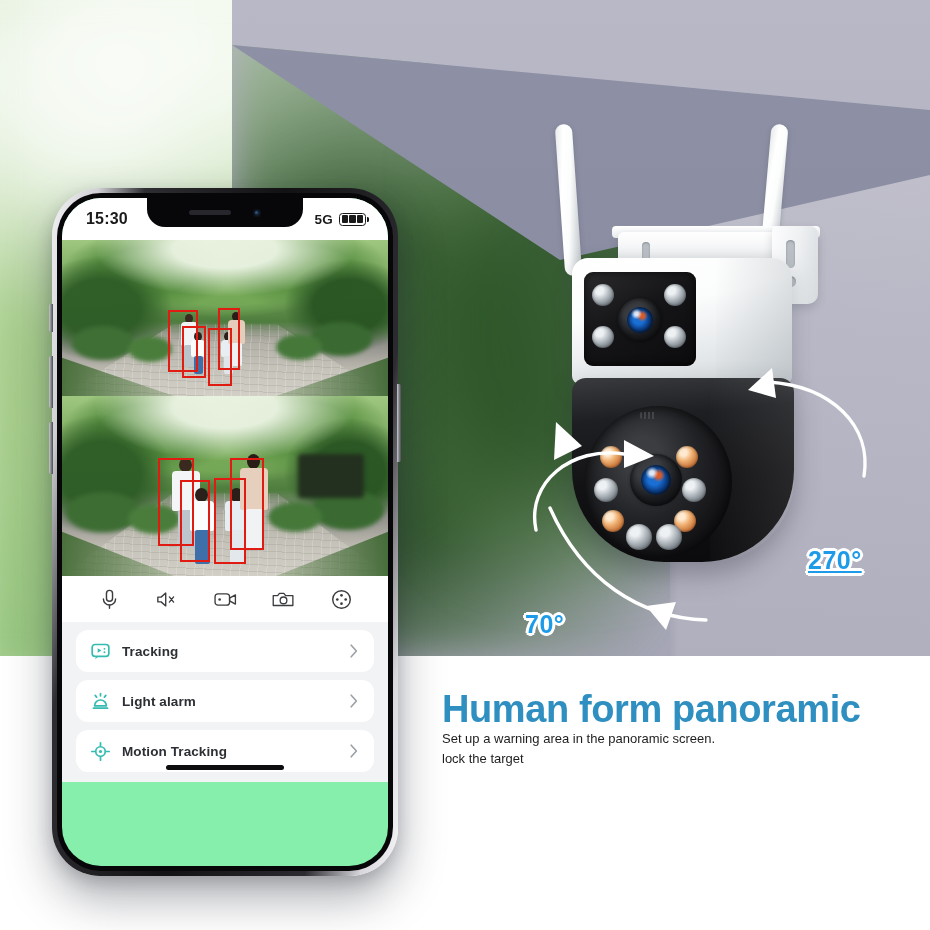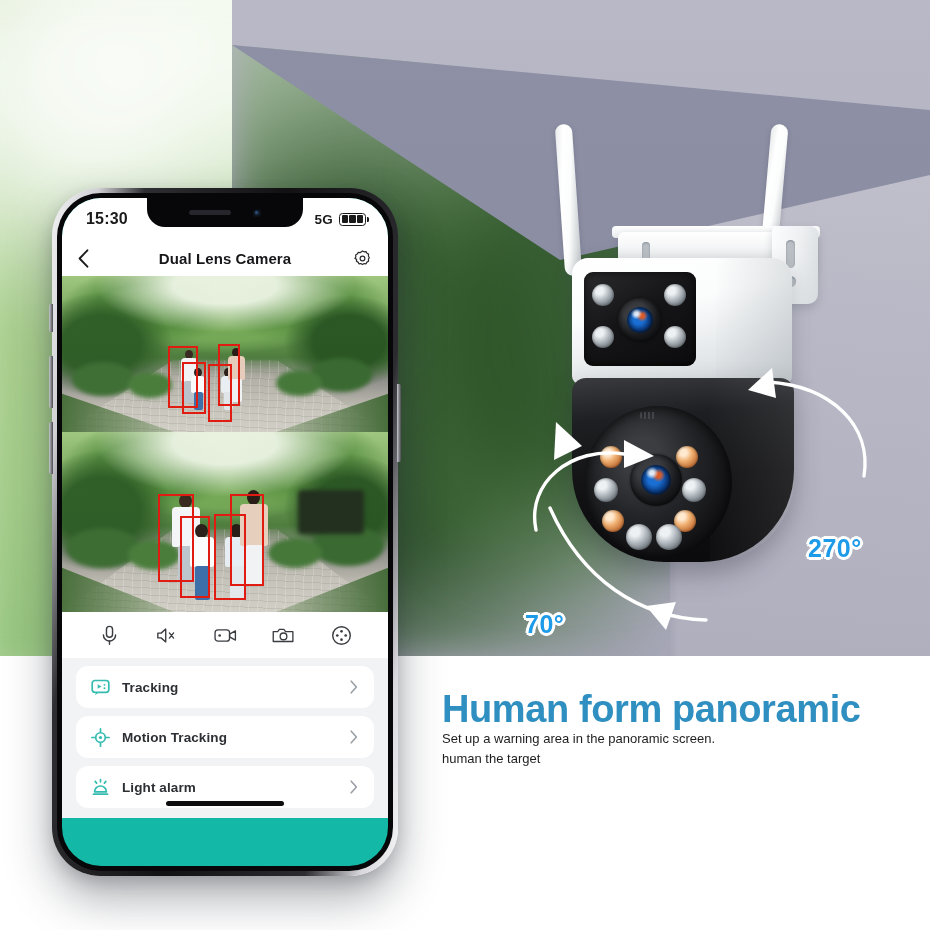--- a/index.html
+++ b/index.html
@@ -83,21 +83,21 @@
     background:linear-gradient(100deg,#f2f2f4 0%,#cfcfd4 10%,#2e2e32 20%,#121214 50%,#2b2b30 80%,#d8d8dd 92%,#f6f6f8 100%);
     padding:5px;
     box-shadow:0 22px 46px rgba(40,45,55,.38), 0 6px 16px rgba(40,45,55,.2);
   }
   .phone-inner {
     position:relative; width:100%; height:100%;
     border-radius:44px; background:#07070a; padding:5px;
   }
   .screen {
     position:relative; width:100%; height:100%;
-    border-radius:39px; overflow:hidden; background:#14b8a6;
+    border-radius:39px; overflow:hidden; background:#86efac;
   }
   
   .btn-side { position:absolute; background:linear-gradient(90deg,#c9c9cf,#86868e,#4c4c53); border-radius:2px 0 0 2px; }
   .btn-mute { left:-3px; top:116px; width:4px; height:28px; }
   .btn-vup  { left:-3px; top:168px; width:4px; height:52px; }
   .btn-vdn  { left:-3px; top:234px; width:4px; height:52px; }
   .btn-pwr  { right:-3px; top:196px; width:4px; height:78px; border-radius:0 2px 2px 0; }
 
   
   .statusbar {
@@ -288,21 +288,21 @@
   
   .arrows { position:absolute; left:0; top:0; width:390px; height:540px; pointer-events:none; }
   .deg {
     position:absolute; font-size:25px; font-weight:800; color:#1e9be8;
     letter-spacing:.5px;
     text-shadow:
       -2px -2px 0 #fff, 2px -2px 0 #fff, -2px 2px 0 #fff, 2px 2px 0 #fff,
       -3px 0 0 #fff, 3px 0 0 #fff, 0 -3px 0 #fff, 0 3px 0 #fff;
   }
   .deg-90  { left:5px;   top:500px; }
-  .deg-270 { left:288px; top:424px; }
+  .deg-270 { left:288px; top:436px;text-decoration:underline; }
 
   
   .copy { position:absolute; left:442px; top:690px; width:470px; }
   .headline {
     font-size:38px; font-weight:800; color:#2f8fc0;
     letter-spacing:-.4px; line-height:1.02; white-space:nowrap;
   }
   .bodytext {
     font-size:13px; line-height:1.52; color:#1d1d1f; font-weight:400;
   }
@@ -401,34 +401,20 @@
           <span class="stat-right">
             <span class="stat-5g">5G</span>
             <span class="batt">
                 <i></i>
                 <i></i>
                 <i></i>
               </span>
           </span>
         </div>
 
-        <div class="appbar">
-          <span class="nav-back">
-            <svg width="11" height="19" viewBox="0 0 11 19" aria-hidden="true">
-              <path d="M9.4 1.3 L1.6 9.5 L9.4 17.7" stroke="#1c1c1e" stroke-width="1.9" fill="none" stroke-linecap="round" stroke-linejoin="round"></path>
-            </svg>
-          </span>
-          <span class="nav-title">Dual Lens Camera</span>
-          <span class="nav-gear">
-            <svg width="19" height="19" viewBox="0 0 24 24" aria-hidden="true">
-              <path d="M12 2.4l2.1 1.2 2.4-.3 1.1 2.1 2.1 1.1-.3 2.4 1.2 2.1-1.2 2.1.3 2.4-2.1 1.1-1.1 2.1-2.4-.3-2.1 1.2-2.1-1.2-2.4.3-1.1-2.1-2.1-1.1.3-2.4L2.4 12l1.2-2.1-.3-2.4 2.1-1.1 1.1-2.1 2.4.3z" fill="none" stroke="#2b2b2e" stroke-width="1.5" stroke-linejoin="round"></path>
-              <circle cx="12" cy="12" r="3" fill="none" stroke="#2b2b2e" stroke-width="1.5"></circle>
-            </svg>
-          </span>
-        </div>
 
         <div class="feeds">
 
           <div class="feed feed-top">
             <div class="park"></div>
             <div class="path"></div>
             <div class="kerb-l"></div>
             <div class="kerb-r"></div>
             <span class="shrub" style="left:10px; top:86px;  width:62px; height:34px; background:#3f6f35;"></span>
             <span class="shrub" style="left:248px;top:82px;  width:62px; height:34px; background:#3a6a31;"></span>
@@ -555,57 +541,57 @@
             <span class="row-chev">
               <svg width="8" height="14" viewBox="0 0 8 14" aria-hidden="true">
                 <path d="M1.2 1.2L6.4 7l-5.2 5.8" stroke="#9aa0a6" stroke-width="1.6" fill="none" stroke-linecap="round" stroke-linejoin="round"></path>
               </svg>
             </span>
           </div>
 
           <div class="row">
             <span class="row-icon">
               <svg width="19" height="19" viewBox="0 0 20 20" aria-hidden="true">
+                <path d="M3.8 14.6a6.2 6.2 0 0 1 12.4 0z" fill="none" stroke="#35BCB0" stroke-width="1.8" stroke-linejoin="round"></path>
+                <path d="M2.6 17h14.8" stroke="#35BCB0" stroke-width="1.8" stroke-linecap="round"></path>
+                <path d="M10 1.6v2.4M4.4 3.6l1.5 1.8M15.6 3.6l-1.5 1.8" stroke="#35BCB0" stroke-width="1.8" stroke-linecap="round"></path>
+              </svg>
+            </span>
+            <span class="row-label">Light alarm</span>
+            <span class="row-chev">
+              <svg width="8" height="14" viewBox="0 0 8 14" aria-hidden="true">
+                <path d="M1.2 1.2L6.4 7l-5.2 5.8" stroke="#9aa0a6" stroke-width="1.6" fill="none" stroke-linecap="round" stroke-linejoin="round"></path>
+              </svg>
+            </span>
+          </div>
+
+          <div class="row">
+            <span class="row-icon">
+              <svg width="19" height="19" viewBox="0 0 20 20" aria-hidden="true">
                 <circle cx="10" cy="10" r="5" fill="none" stroke="#35BCB0" stroke-width="1.8"></circle>
                 <circle cx="10" cy="10" r="1.7" fill="#35BCB0"></circle>
                 <path d="M10 .9v3.2M10 15.9v3.2M.9 10h3.2M15.9 10h3.2" stroke="#35BCB0" stroke-width="1.8" stroke-linecap="round"></path>
               </svg>
             </span>
             <span class="row-label">Motion Tracking</span>
             <span class="row-chev">
               <svg width="8" height="14" viewBox="0 0 8 14" aria-hidden="true">
                 <path d="M1.2 1.2L6.4 7l-5.2 5.8" stroke="#9aa0a6" stroke-width="1.6" fill="none" stroke-linecap="round" stroke-linejoin="round"></path>
               </svg>
             </span>
           </div>
 
-          <div class="row">
-            <span class="row-icon">
-              <svg width="19" height="19" viewBox="0 0 20 20" aria-hidden="true">
-                <path d="M3.8 14.6a6.2 6.2 0 0 1 12.4 0z" fill="none" stroke="#35BCB0" stroke-width="1.8" stroke-linejoin="round"></path>
-                <path d="M2.6 17h14.8" stroke="#35BCB0" stroke-width="1.8" stroke-linecap="round"></path>
-                <path d="M10 1.6v2.4M4.4 3.6l1.5 1.8M15.6 3.6l-1.5 1.8" stroke="#35BCB0" stroke-width="1.8" stroke-linecap="round"></path>
-              </svg>
-            </span>
-            <span class="row-label">Light alarm</span>
-            <span class="row-chev">
-              <svg width="8" height="14" viewBox="0 0 8 14" aria-hidden="true">
-                <path d="M1.2 1.2L6.4 7l-5.2 5.8" stroke="#9aa0a6" stroke-width="1.6" fill="none" stroke-linecap="round" stroke-linejoin="round"></path>
-              </svg>
-            </span>
-          </div>
-
           <span class="home-ind"></span>
         </div>
 
       </div>
     </div>
   </div>
 
   <div class="copy">
     <div class="headline">Human form panoramic</div>
     <div class="bodytext">
       <div>Set up a warning area in the panoramic screen.</div>
-      <div>human the target</div>
+      <div>lock the target</div>
     </div>
   </div>
 
 </div>
 
 </body></html>

